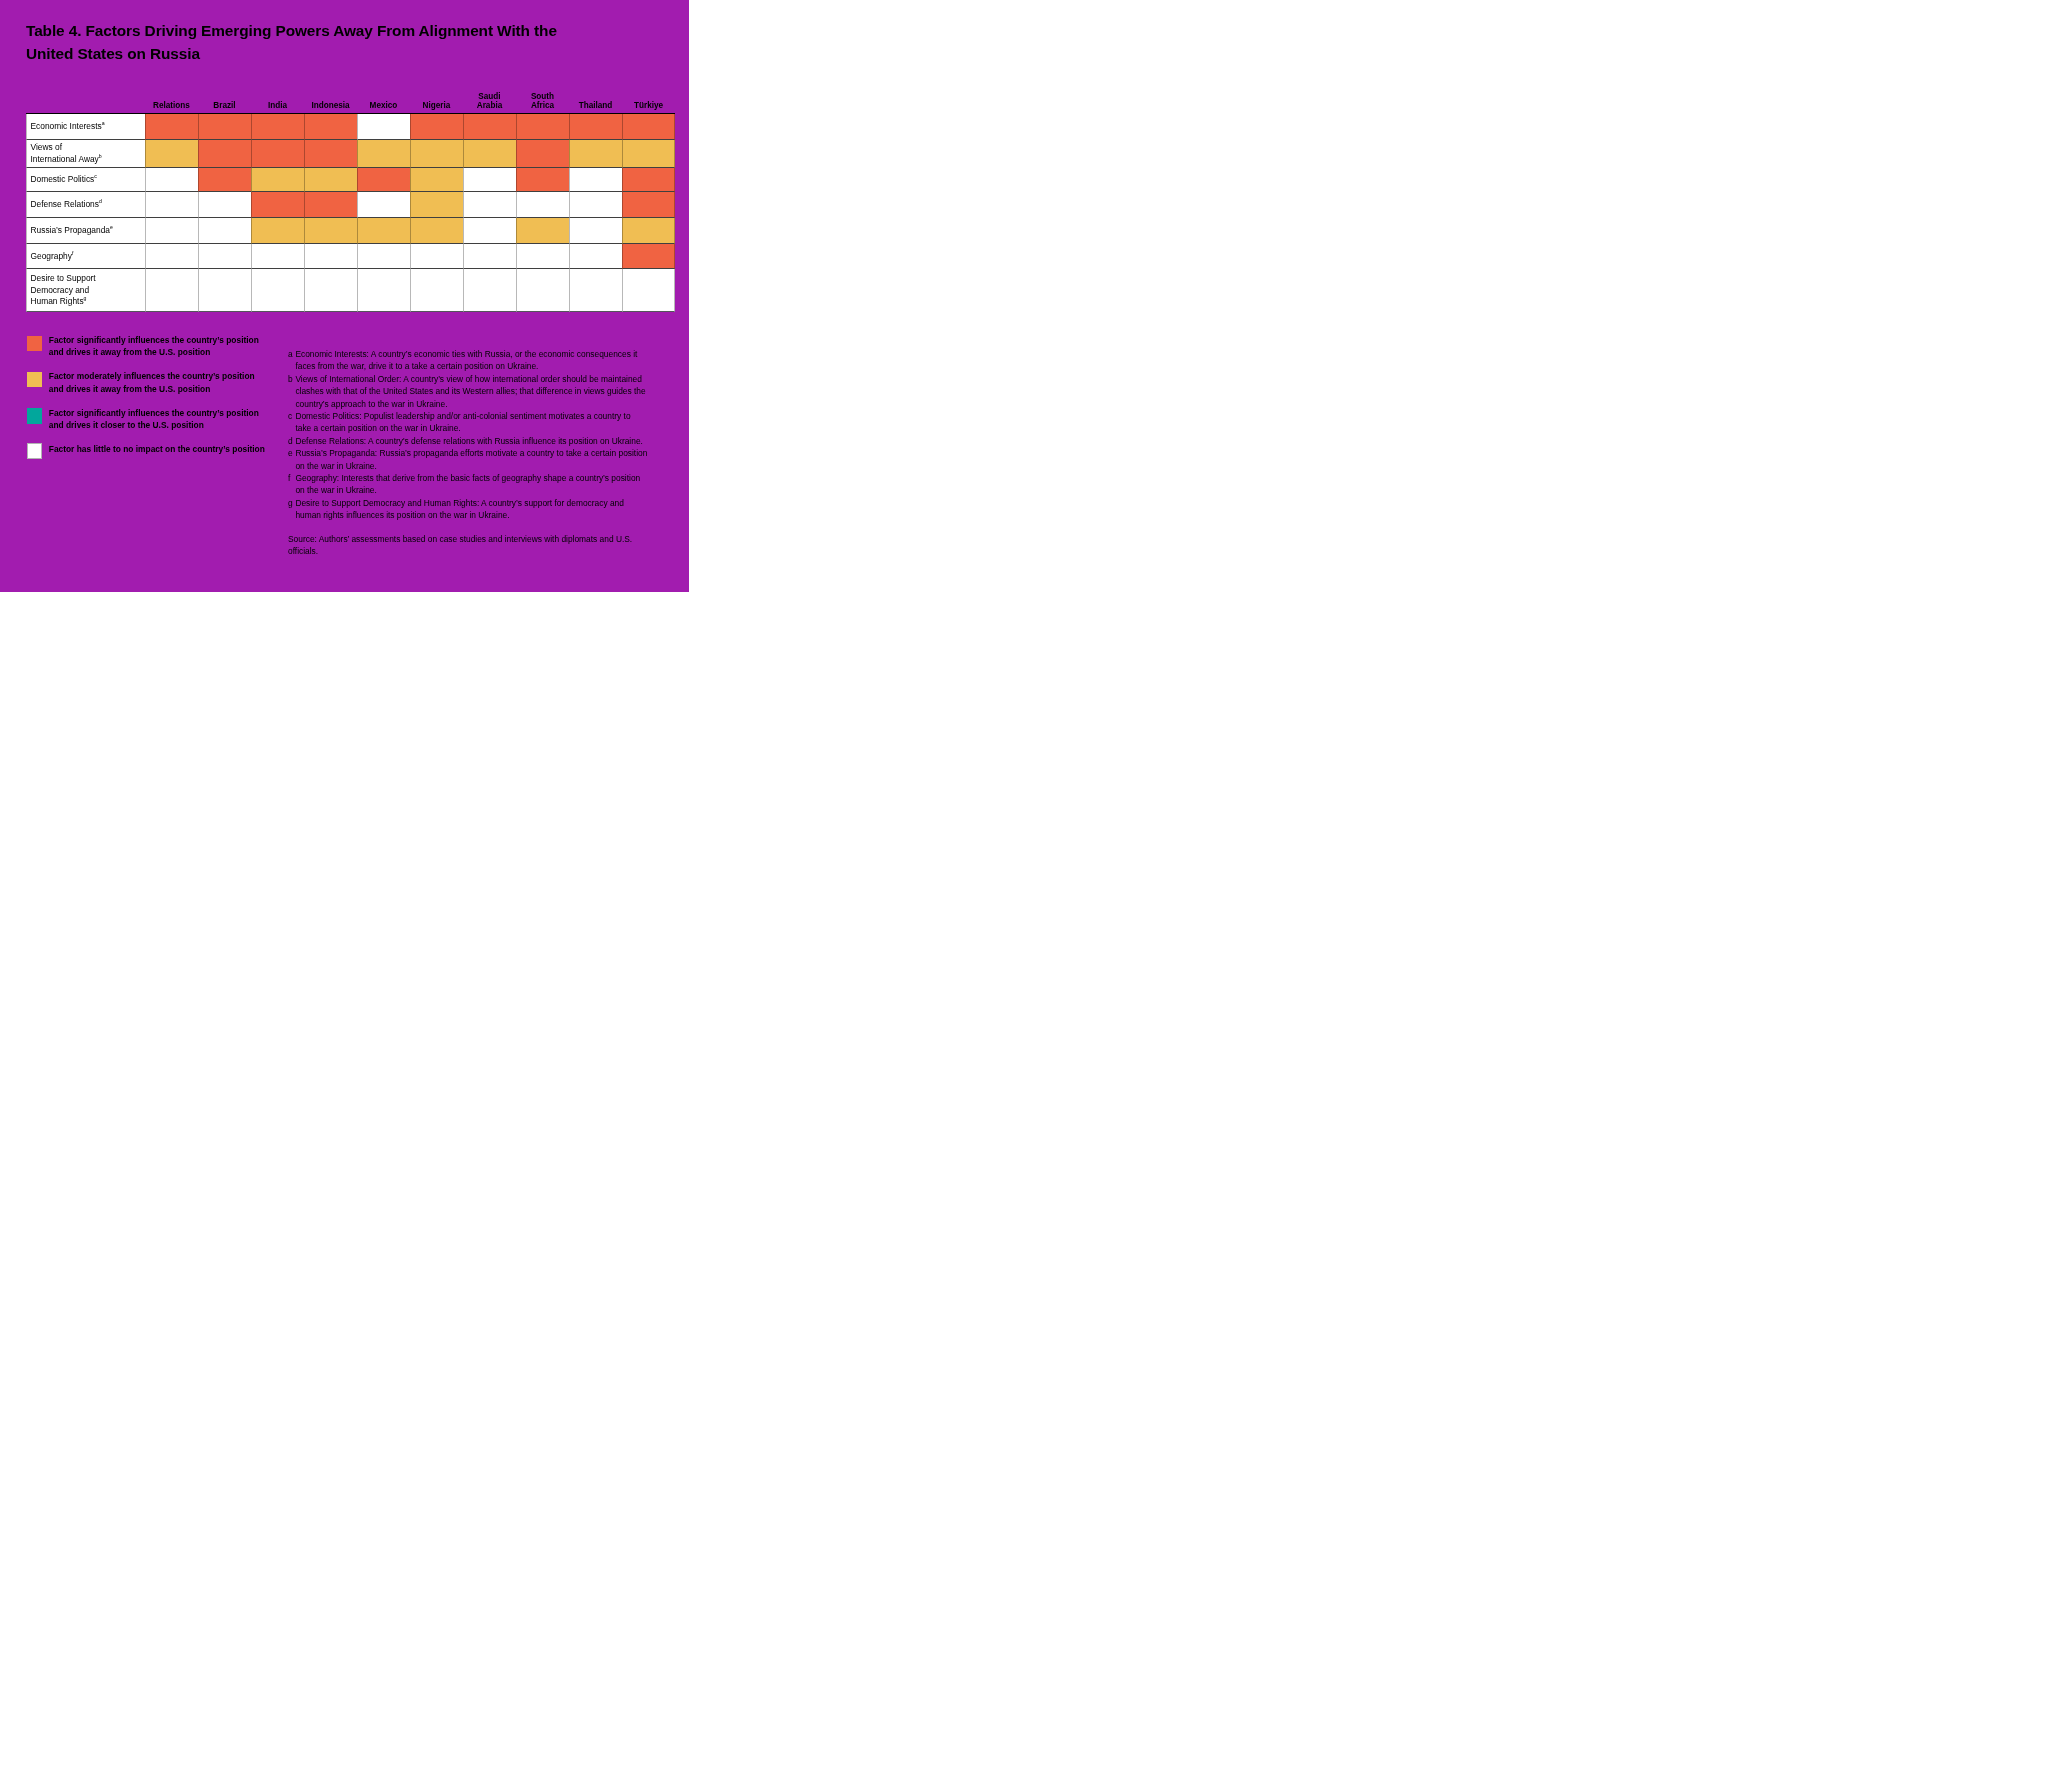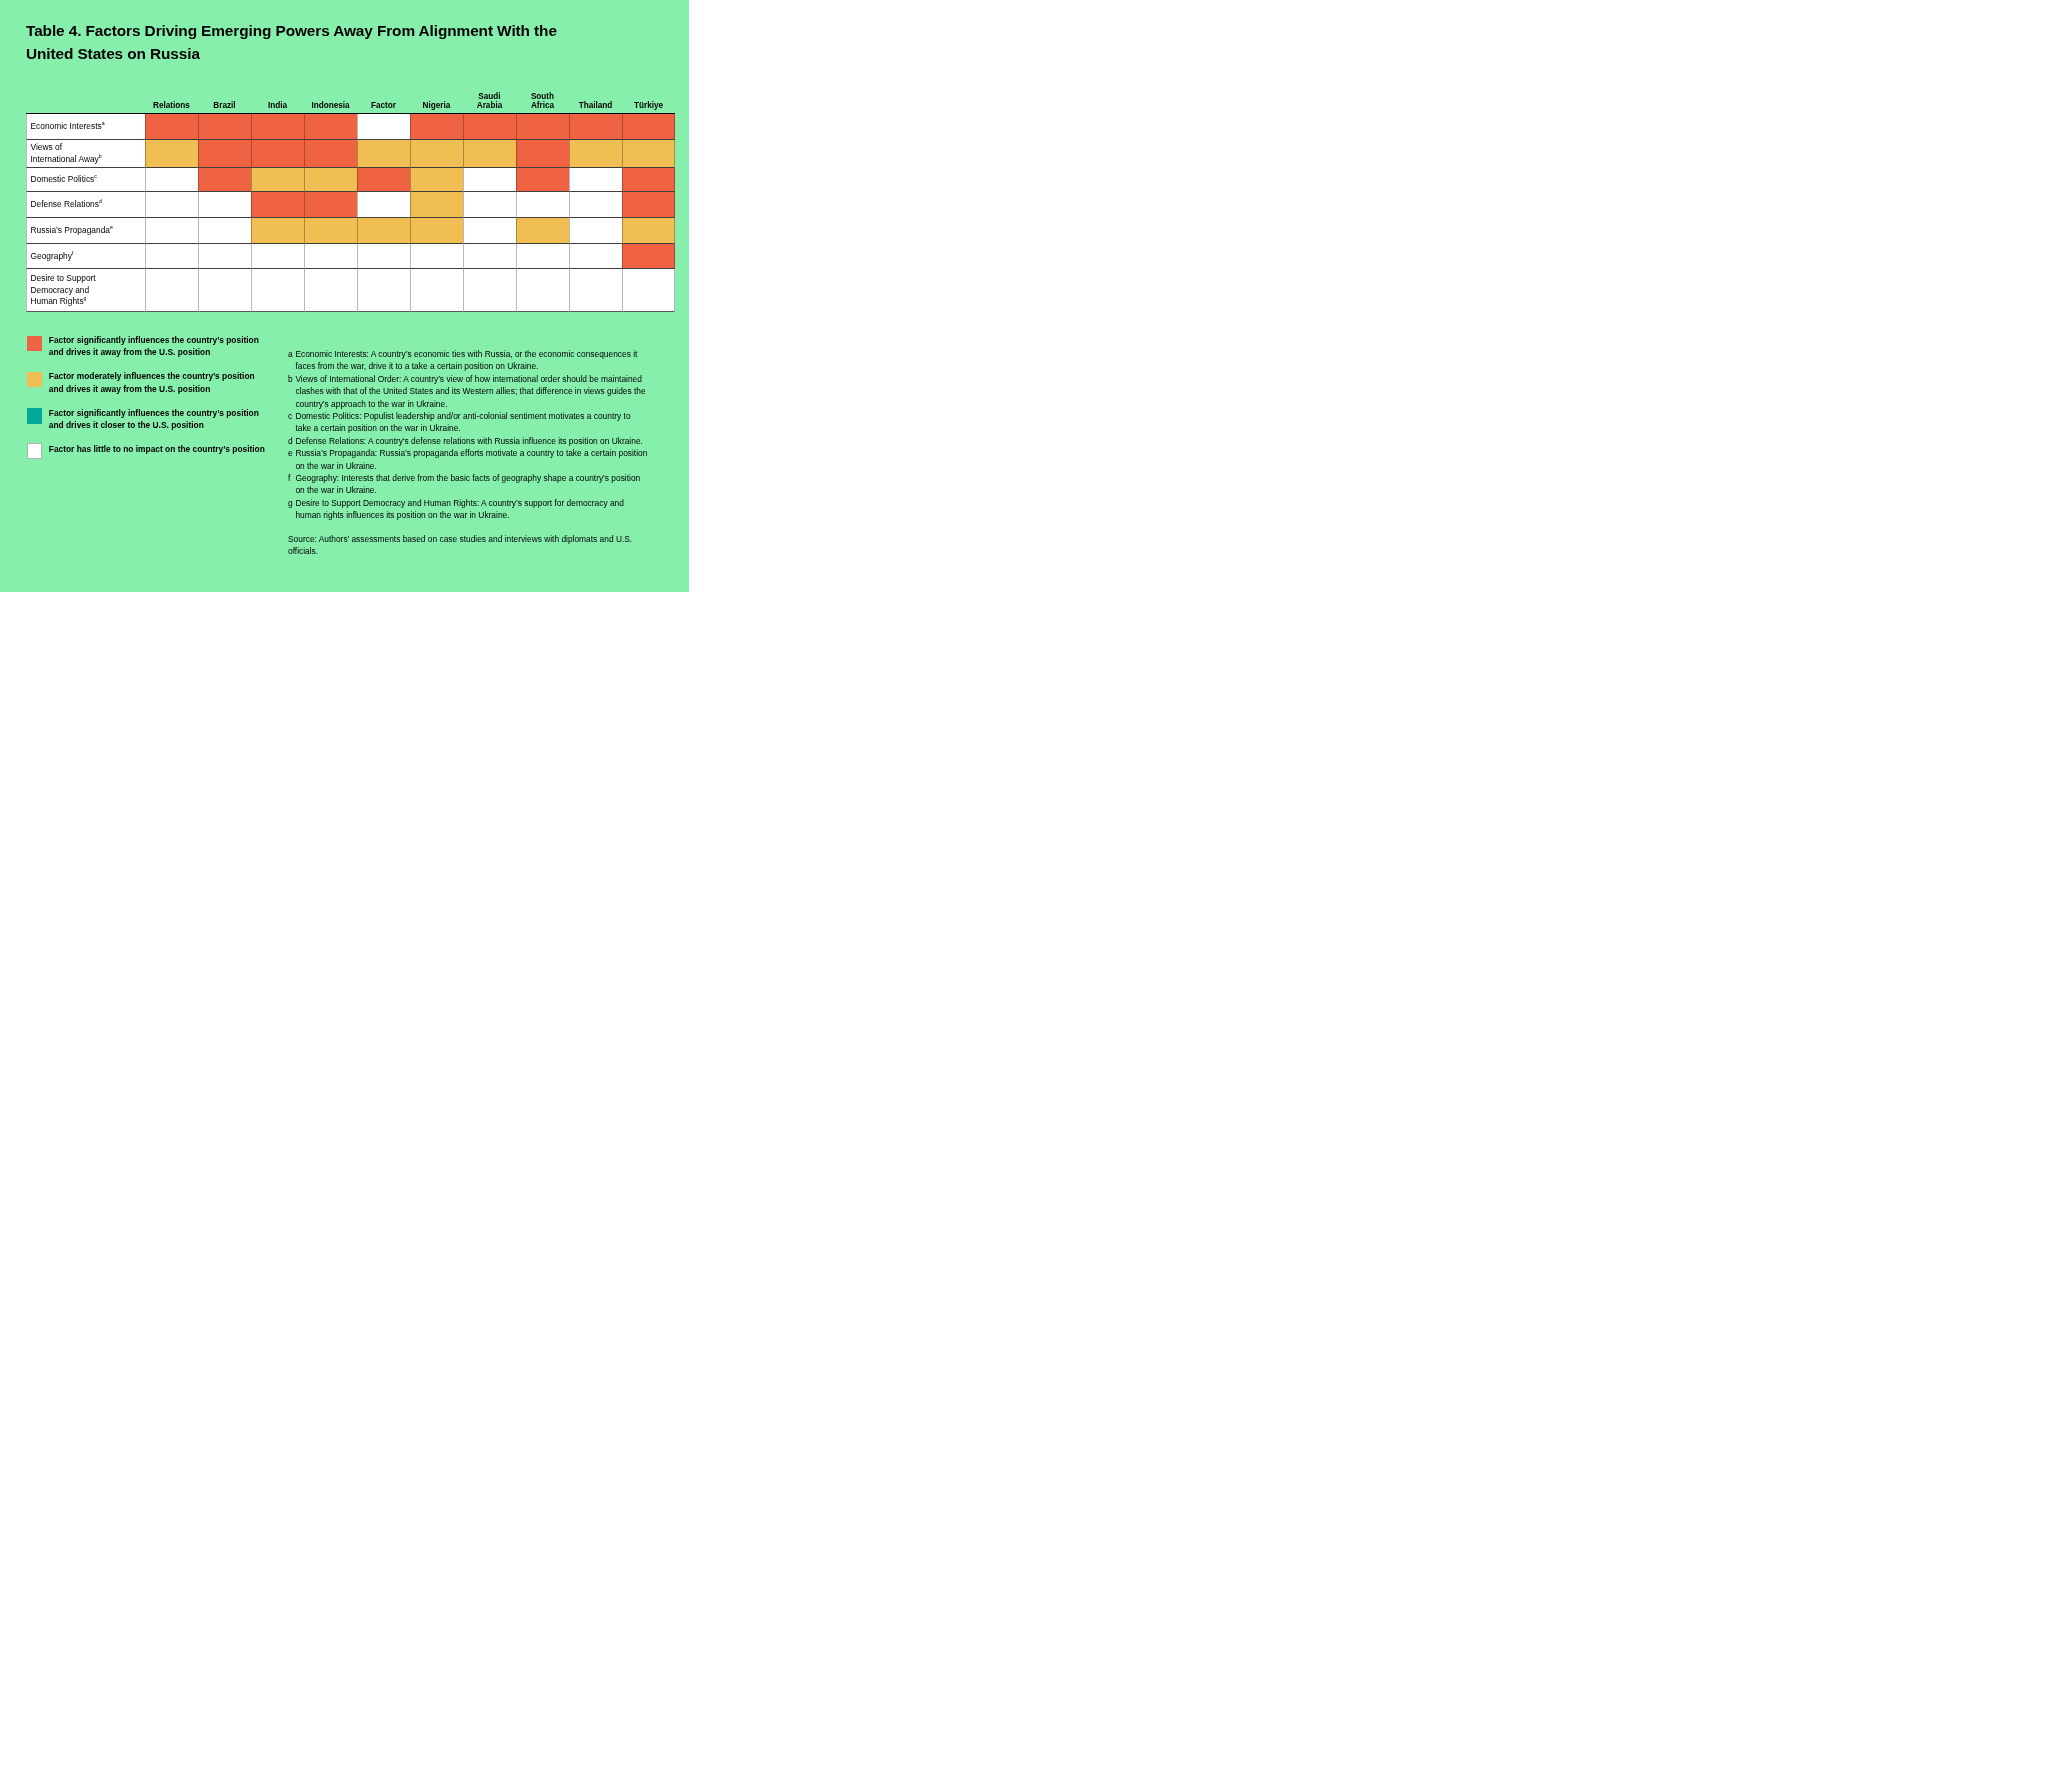--- a/index.html
+++ b/index.html
@@ -1,18 +1,18 @@
 <!DOCTYPE html>
 <html style="font-size:8px"><head>
 <meta charset="utf-8">
 <style>
   *{box-sizing:border-box;margin:0;padding:0}
   html,body{background:#ffffff}
   body{width:689px;height:592px;font-family:"Liberation Sans",sans-serif;color:#000}
-  .page{position:relative;width:689px;height:592px;overflow:hidden;background:#86efac}
+  .page{position:relative;width:689px;height:592px;overflow:hidden;background:#a21caf}
 
   .title{position:absolute;left:26px;top:19px;font-size:15.4px;font-weight:bold;line-height:23px;letter-spacing:-0.1px}
 
   .grid{position:absolute;left:26px;top:93px;display:grid;
         grid-template-columns:119px repeat(10,53px);
         grid-template-rows:21.3px 26px 28px 24px 26px 26px 25px 43px}
   .corner{border-bottom:1.5px solid #000}
   .hcell{display:flex;align-items:flex-end;justify-content:center;text-align:center;
          font-weight:bold;font-size:8.2px;line-height:1.12;padding-bottom:3px;
          border-bottom:1.5px solid #000;white-space:pre-line}
@@ -47,21 +47,21 @@
     <div>Table 4. Factors Driving Emerging Powers Away From Alignment With the</div>
     <div>United States on Russia</div>
   </h1>
 
   <div class="grid" id="factors-grid">
       <div class="corner"></div>
       <div class="hcell">Relations</div>
       <div class="hcell">Brazil</div>
       <div class="hcell">India</div>
       <div class="hcell">Indonesia</div>
-      <div class="hcell">Factor</div>
+      <div class="hcell">Mexico</div>
       <div class="hcell">Nigeria</div>
       <div class="hcell">Saudi
 Arabia</div>
       <div class="hcell">South
 Africa</div>
       <div class="hcell">Thailand</div>
       <div class="hcell">Türkiye</div>
       <div class="rlabel">
         <div class="rlabel-inner"><span class="lbl">Economic Interests</span><sup>a</sup></div>
       </div>

